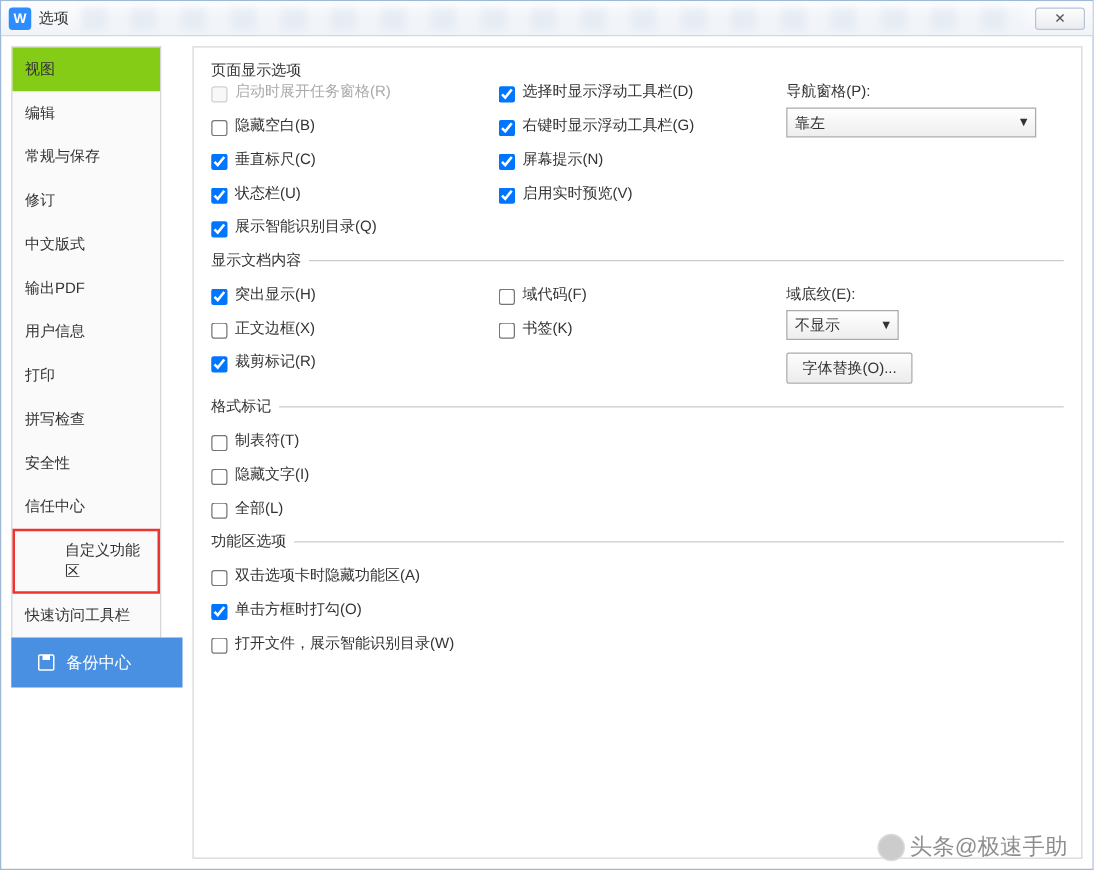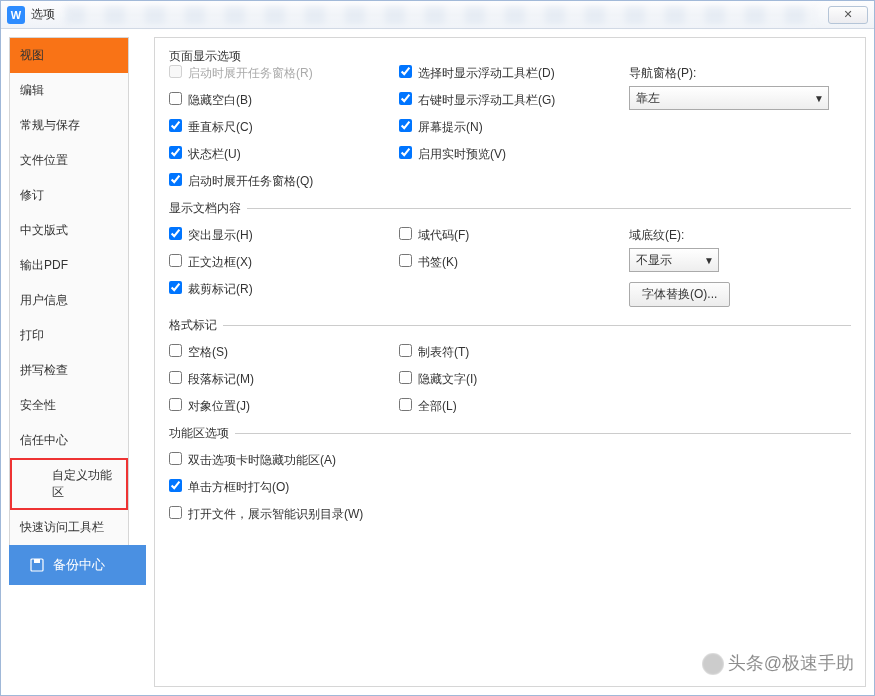--- a/index.html
+++ b/index.html
@@ -76,21 +76,21 @@
       display: flex;
       flex-direction: column;
     }
     .sidebar-item {
       padding: 9px 10px;
       cursor: pointer;
       color: #333;
       border-bottom: 0px solid #eee;
     }
     .sidebar-item.selected {
-      background: #f97316;
+      background: #84cc16;
     }
     .sidebar-item.highlighted {
       outline: 2px solid #e33;
       outline-offset: -2px;
       padding-left: 42px;
     }
     .content {
       flex: 1;
       border: 1px solid #d6d6d6;
       padding: 10px 14px;
@@ -111,21 +111,21 @@
       padding-right: 6px;
       background:#fff;
     }
     .row { display:flex; align-items:flex-start; }
     .col { display:flex; flex-direction:column; gap:10px; }
     .col1 { width:230px; }
     .col2 { width:230px; }
     .col3 { flex:1; }
     .chk {
       display:flex;
-      align-items:flex-start;
+      align-items:flex-end;
       gap:6px;
       font-size:12px;
       color:#333;
     }
     .chk.disabled { color:#aaa; }
     .chk input { width:13px; height:13px; }
     .lbl { font-size:12px; color:#333; margin-bottom:4px; display:block;}
     .combo {
       width:200px;
       height:24px;
@@ -166,21 +166,21 @@
       font-size:13px;
       cursor:pointer;
     }
     .backup-btn .ic{
       width:16px;height:16px;
       display:inline-flex;align-items:center;justify-content:center;
     }
     .watermark{
       position:absolute;
       right:20px;
-      bottom:20px;
+      bottom:6px;
       font-size:18px;
       color:rgba(0,0,0,0.45);
       font-weight:500;
       text-shadow:0 0 2px #fff;
       pointer-events:none;
     }
     .watermark .av{
       display:inline-block;width:22px;height:22px;border-radius:50%;
       background:#ccc;vertical-align:middle;margin-right:4px;
       box-shadow:0 0 2px #fff inset;
@@ -200,21 +200,20 @@
         <span>✕</span>
       </div>
   </div>
 
   <div class="body-area">
     <div>
     <div class="sidebar" id="sidebar">
           <div class="sidebar-item selected">视图</div>
           <div class="sidebar-item">编辑</div>
           <div class="sidebar-item">常规与保存</div>
-          <div class="sidebar-item">文件位置</div>
           <div class="sidebar-item">修订</div>
           <div class="sidebar-item">中文版式</div>
           <div class="sidebar-item">输出PDF</div>
           <div class="sidebar-item">用户信息</div>
           <div class="sidebar-item">打印</div>
           <div class="sidebar-item">拼写检查</div>
           <div class="sidebar-item">安全性</div>
           <div class="sidebar-item">信任中心</div>
           <div class="sidebar-item highlighted">自定义功能区</div>
           <div class="sidebar-item">快速访问工具栏</div>
@@ -249,21 +248,21 @@
               <label class="chk">
                 <input type="checkbox" checked="" style="">
                 <span>垂直标尺(C)</span>
               </label>
               <label class="chk">
                 <input type="checkbox" checked="" style="">
                 <span>状态栏(U)</span>
               </label>
               <label class="chk">
                 <input type="checkbox" checked="" style="">
-                <span>启动时展开任务窗格(Q)</span>
+                <span>展示智能识别目录(Q)</span>
               </label>
             </div>
           <div class="col col2" id="pd-col2">
               <label class="chk">
                 <input type="checkbox" checked="" style="">
                 <span>选择时显示浮动工具栏(D)</span>
               </label>
               <label class="chk">
                 <input type="checkbox" checked="" style="">
                 <span>右键时显示浮动工具栏(G)</span>
@@ -329,34 +328,20 @@
               </div>
               <span class="btn">字体替换(O)...</span>
             </div>
           </div>
         </div>
       </fieldset>
 
       <fieldset>
         <legend>格式标记</legend>
         <div class="row">
-          <div class="col col1" id="fm-col1">
-              <label class="chk">
-                <input type="checkbox" style="">
-                <span>空格(S)</span>
-              </label>
-              <label class="chk">
-                <input type="checkbox" style="">
-                <span>段落标记(M)</span>
-              </label>
-              <label class="chk">
-                <input type="checkbox" style="">
-                <span>对象位置(J)</span>
-              </label>
-            </div>
           <div class="col col2" id="fm-col2">
               <label class="chk">
                 <input type="checkbox" style="">
                 <span>制表符(T)</span>
               </label>
               <label class="chk">
                 <input type="checkbox" style="">
                 <span>隐藏文字(I)</span>
               </label>
               <label class="chk">

